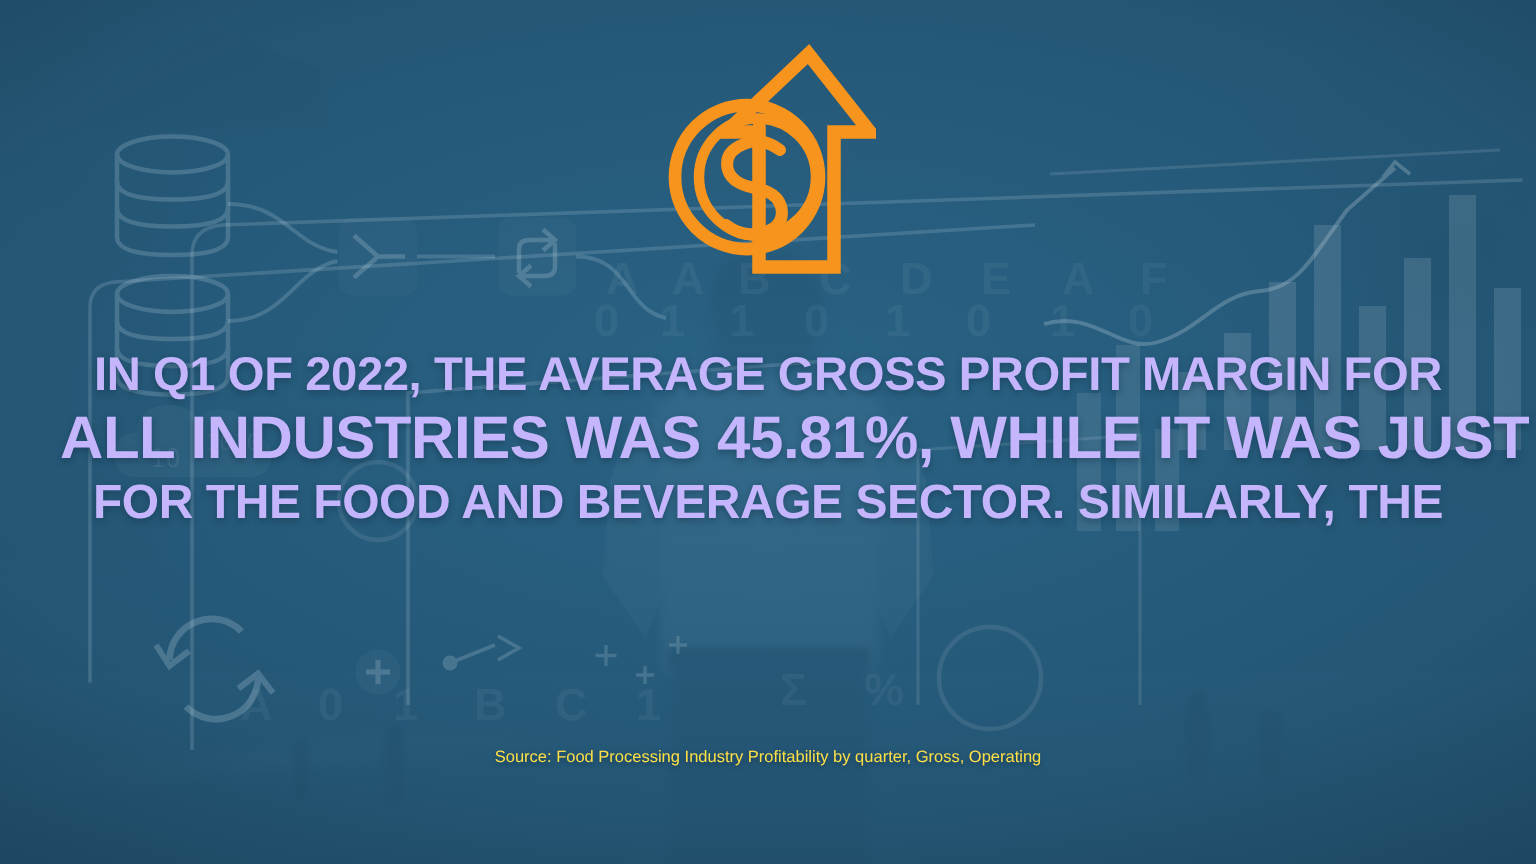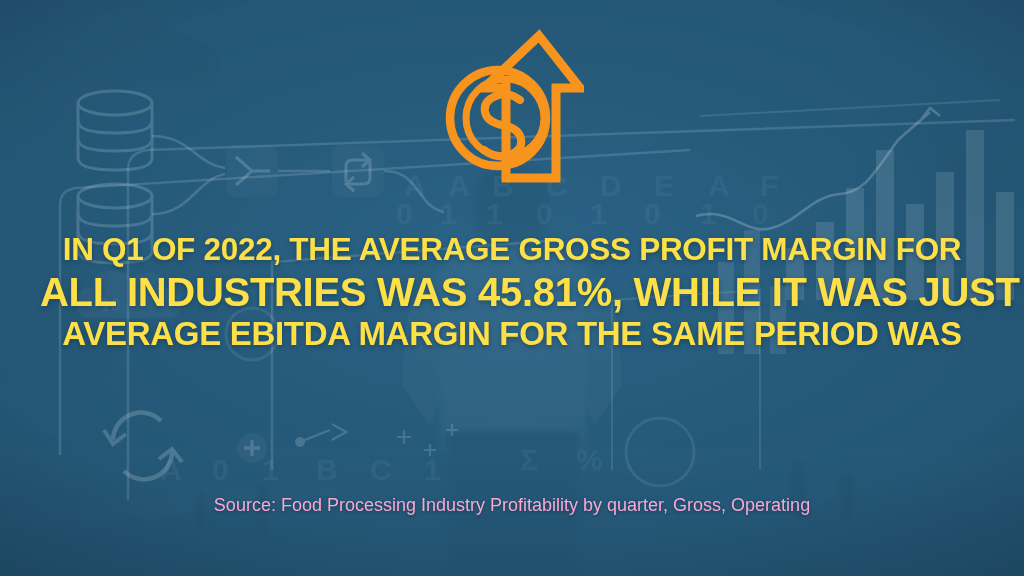--- a/index.html
+++ b/index.html
@@ -121,38 +121,38 @@
   .hud { position:absolute; inset:0; }
   .hud svg { position:absolute; inset:0; }
 
   
   .logo { position:absolute; left:444px; top:28px; width:140px; height:160px; }
 
   
   .headline {
     position:absolute; left:40px; top:228px; width:944px;
     text-align:center;
-    color:#fde047;
+    color:#c4b5fd;
     font-weight:bold;
     font-size:33px;
     line-height:42.6px;
     letter-spacing:-0.3px;
     text-transform:uppercase;
     text-shadow:0 2px 5px rgba(16,45,65,0.45);
     font-family:"Liberation Sans", sans-serif;
     font-stretch:condensed;
   }
   .headline .ln { display:block; white-space:nowrap; }
 
   
   .source {
     position:absolute; left:0; right:0; top:494px;
     text-align:center;
-    color:#f9a8d4;
-    font-size:18px;
+    color:#fde047;
+    font-size:11px;
     line-height:23px;
     font-weight:normal;
     text-shadow:0 1px 3px rgba(15,40,58,0.5);
   }
   .source .sl { display:block; }
 </style>
 </head>
 <body>
 
 <div id="stage">
@@ -350,20 +350,20 @@
 
       <g fill="none" stroke="#F7941D" stroke-width="9">
         <path d="M62 150 L62 60 L40 60 L95 8 L136 60 L112 60 L112 150 Z" opacity="0"></path>
       </g>
     </svg>
   </div>
 
   <div class="headline">
     <span class="ln" style="display: block; font-size: 31.5px;">IN Q1 OF 2022, THE AVERAGE GROSS PROFIT MARGIN FOR</span>
     <span class="ln" style="display: block; font-size: 40px;">ALL INDUSTRIES WAS 45.81%, WHILE IT WAS JUST 18.98%</span>
-    <span class="ln" style="display: block; font-size: 33px;">AVERAGE EBITDA MARGIN FOR THE SAME PERIOD WAS</span>
+    <span class="ln" style="display: block; font-size: 32px;">FOR THE FOOD AND BEVERAGE SECTOR. SIMILARLY, THE</span>
   </div>
 
   <div class="source">
     <span class="sl">Source: Food Processing Industry Profitability by quarter, Gross, Operating</span>
   </div>
 
 </div>
 
 </body></html>

